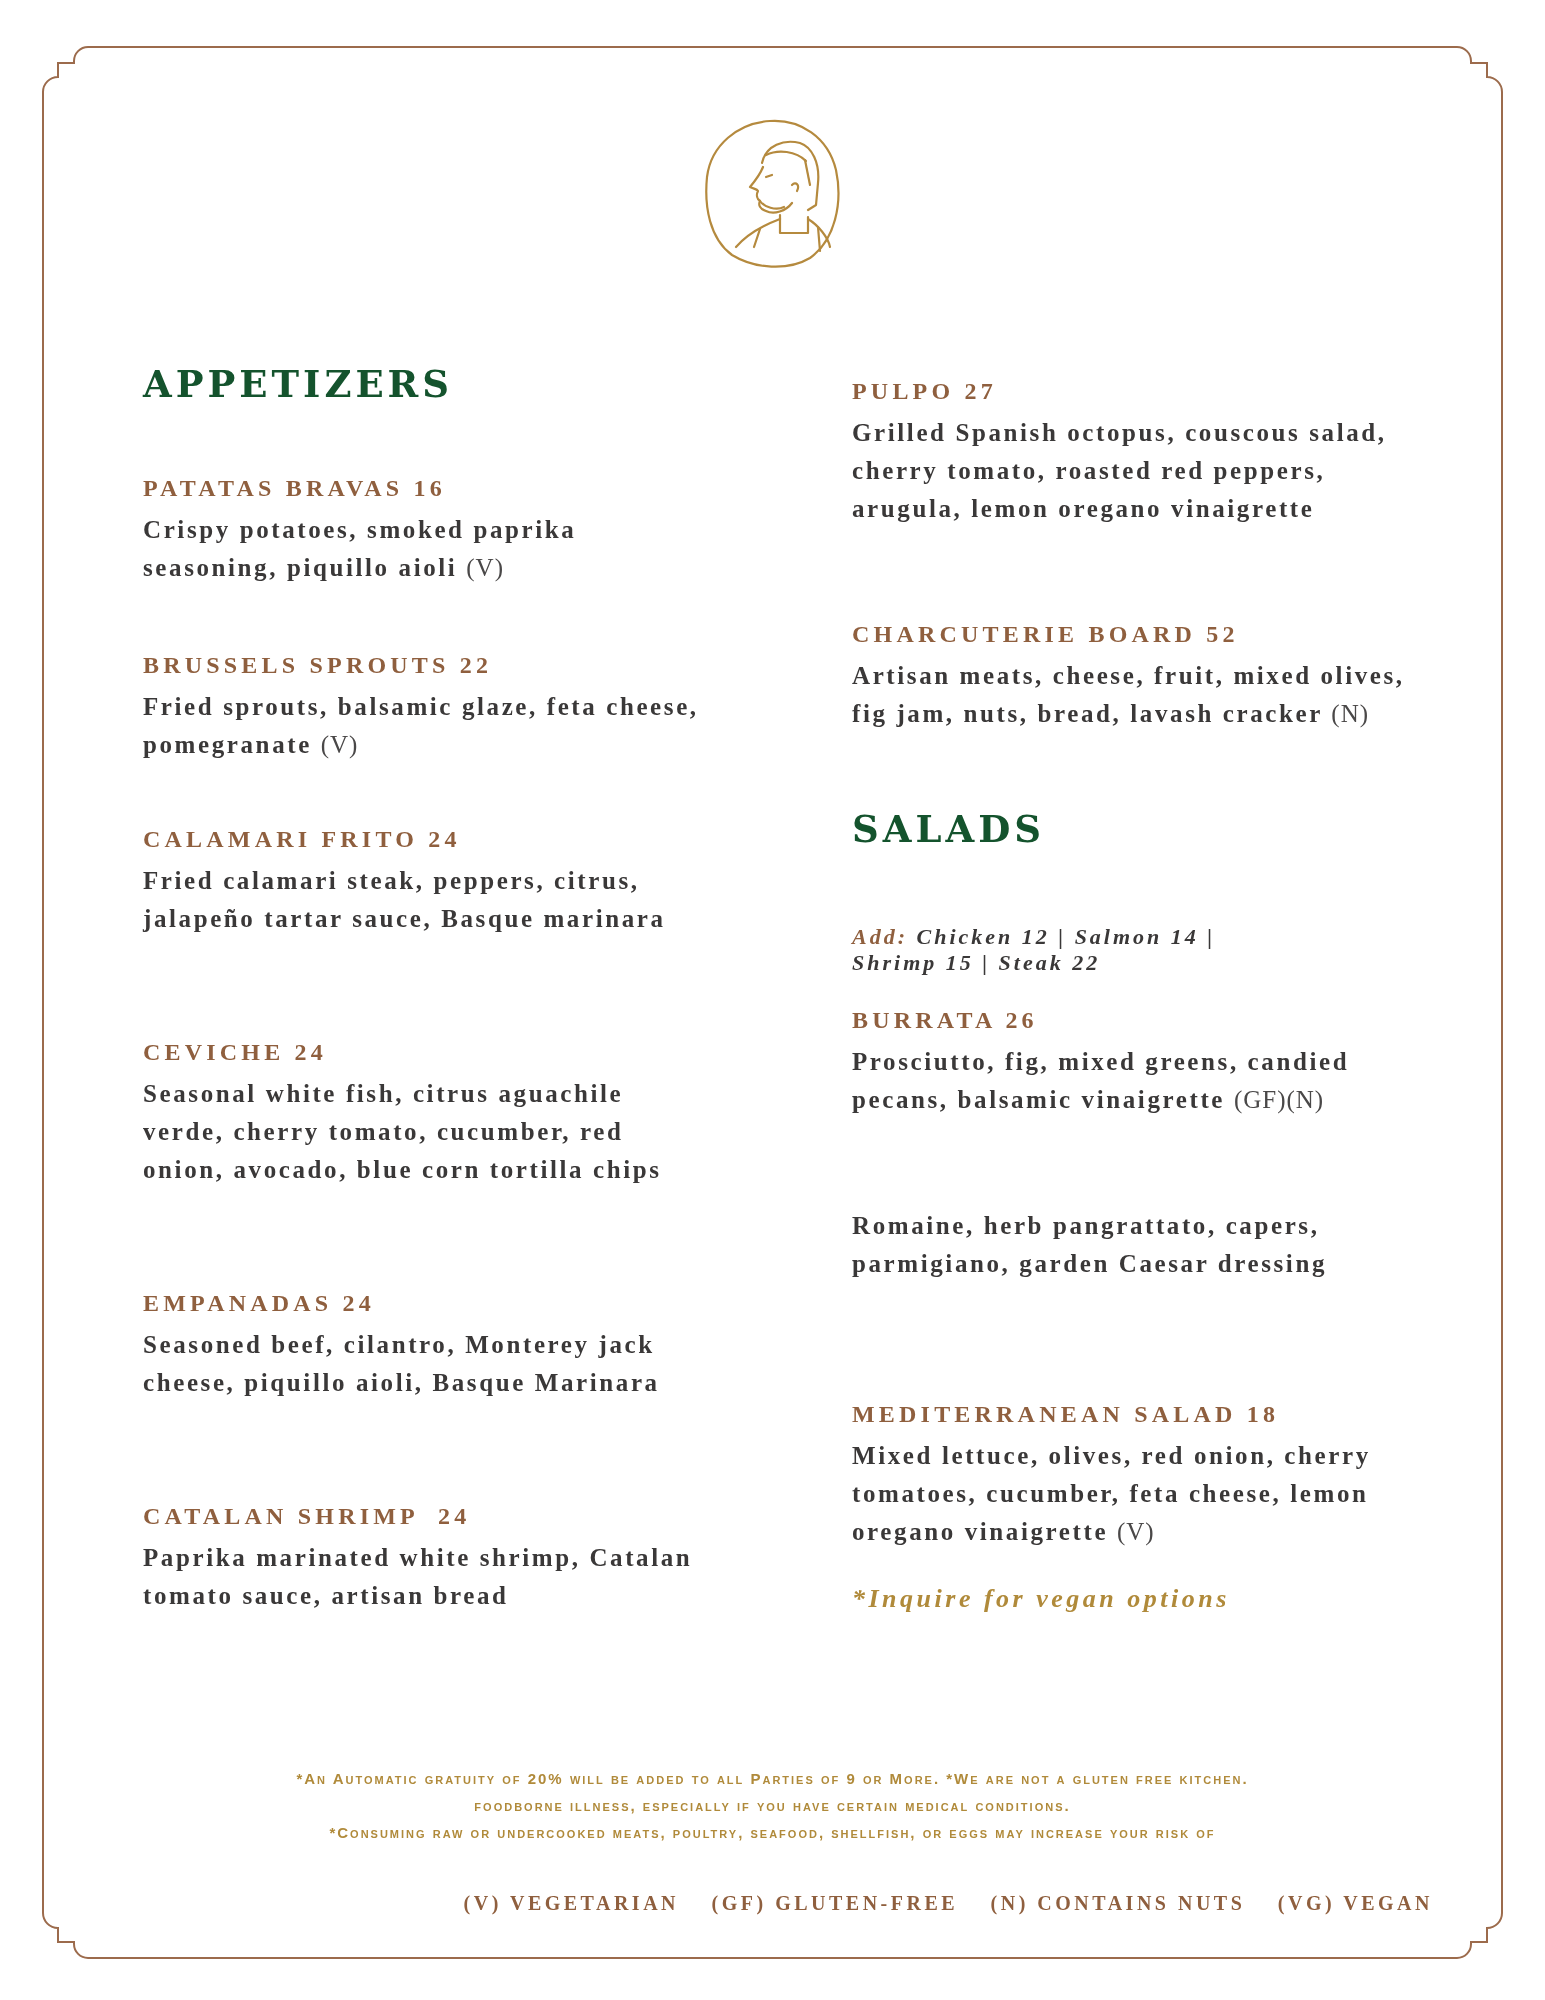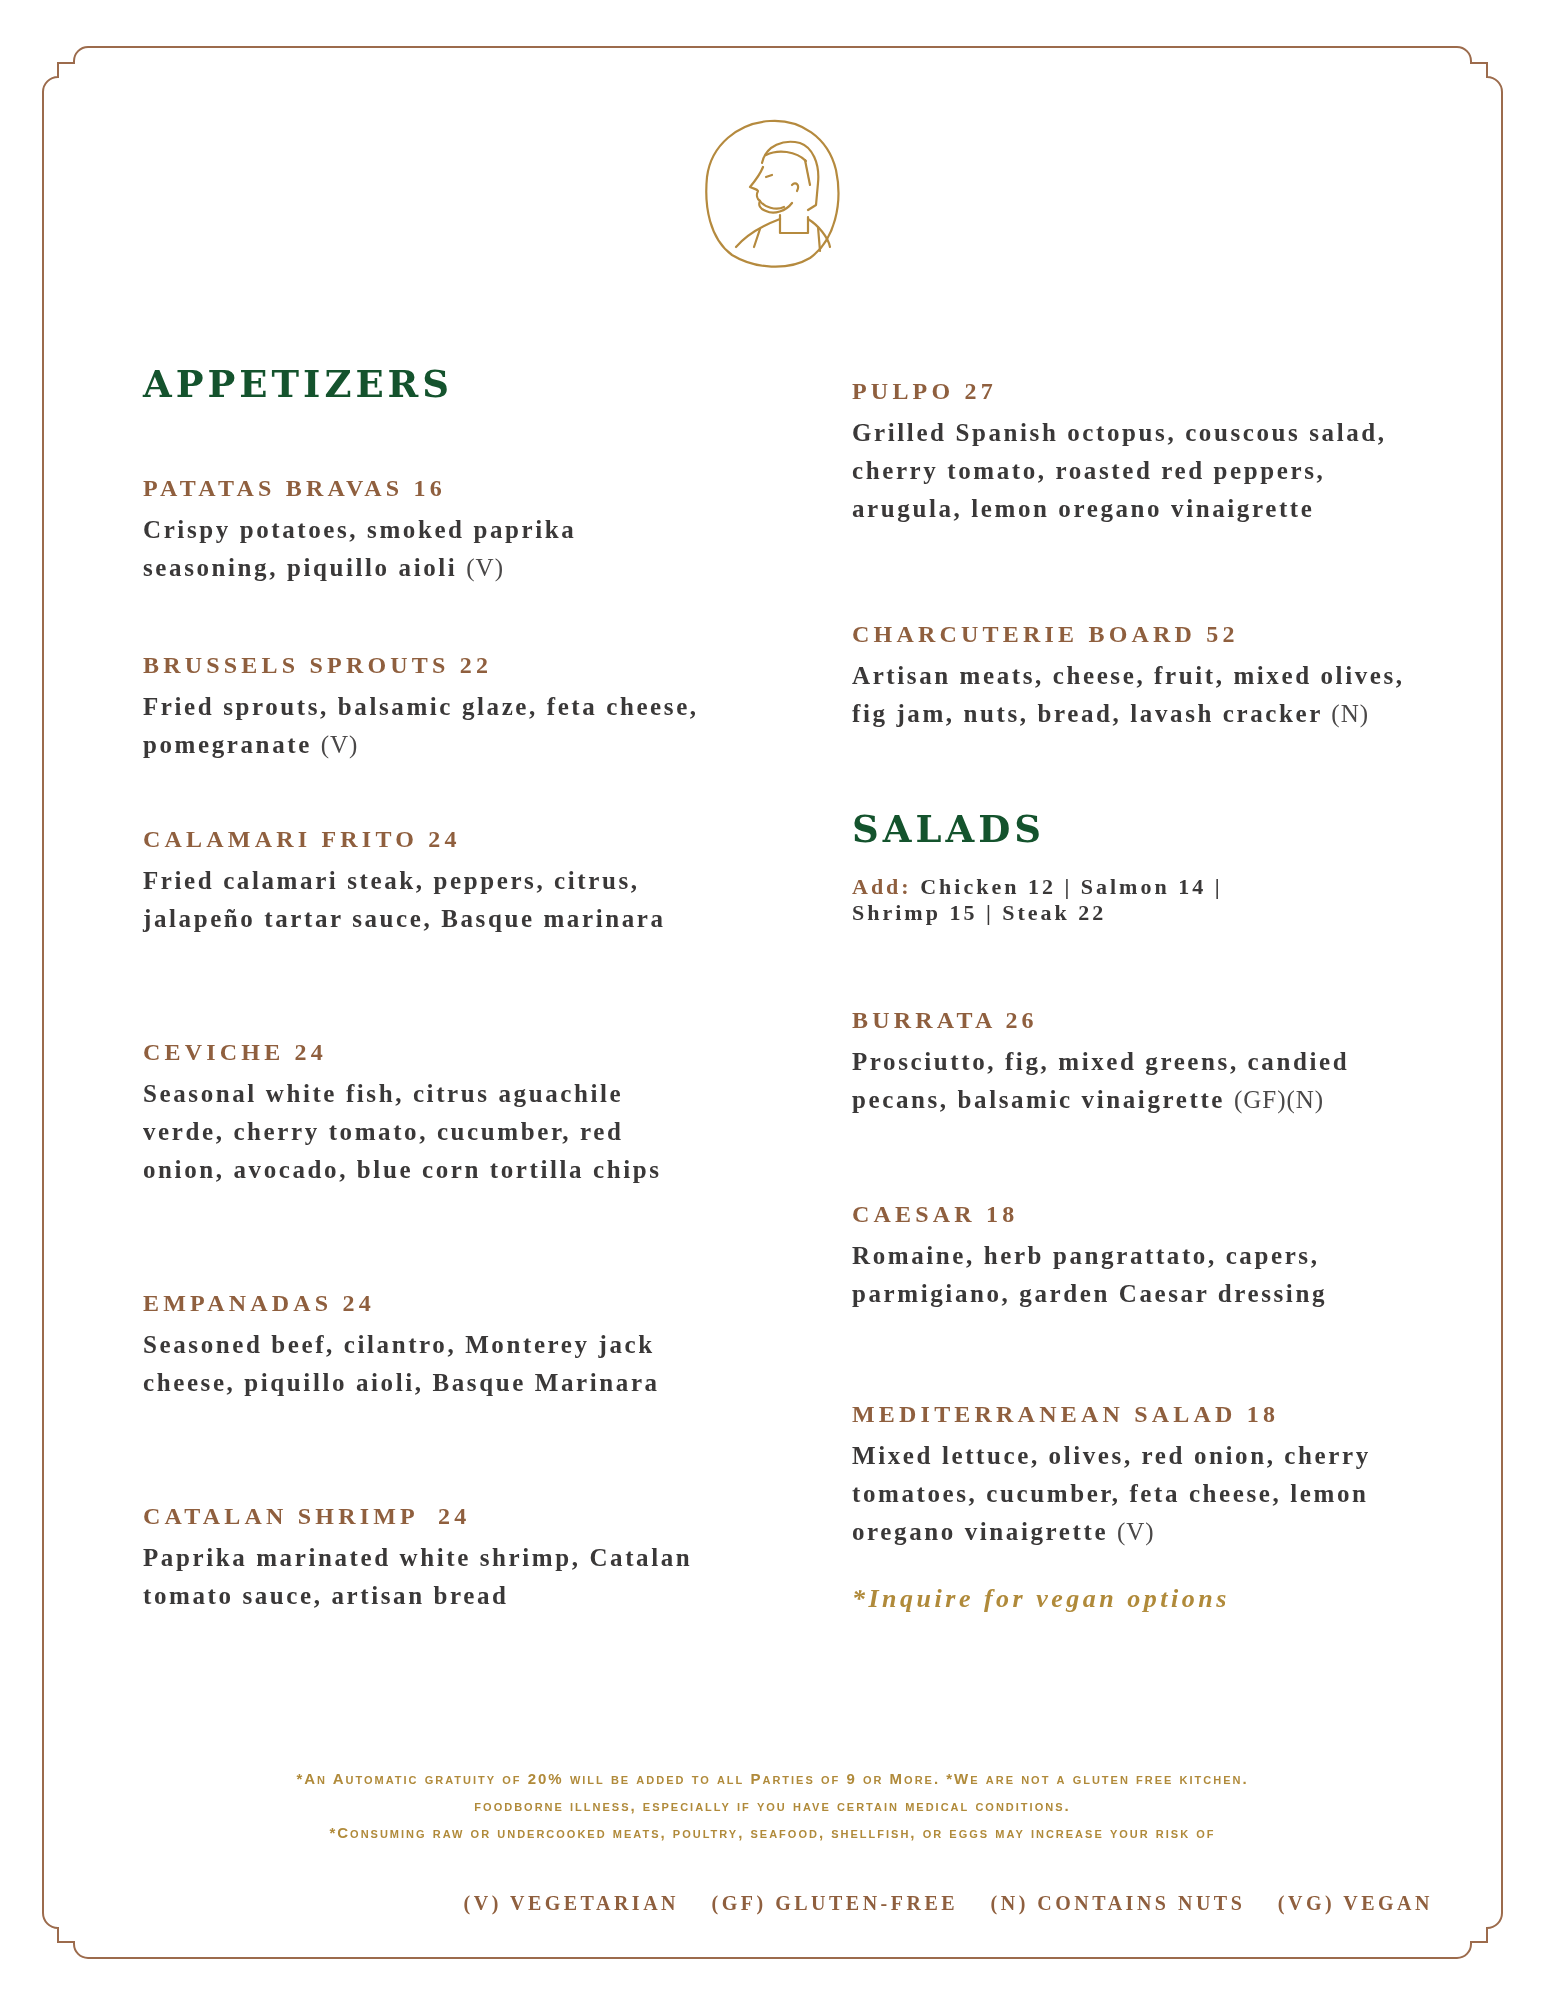--- a/index.html
+++ b/index.html
@@ -116,29 +116,28 @@
     <p class="item-desc"><span>Grilled Spanish octopus, couscous salad, cherry tomato, roasted red peppers, arugula, lemon oregano vinaigrette</span></p>
   </div>
 
   <div class="item" style="top:606px;">
     <p class="item-name">CHARCUTERIE BOARD 52</p>
     <p class="item-desc"><span>Artisan meats, cheese, fruit, mixed olives, fig jam, nuts, bread, lavash cracker</span> <span class="tag">(N)</span></p>
   </div>
 
   <h2 class="section-title" style="top:807px;">SALADS</h2>
 
-  <p class="addons" style="top:874px; width:450px;"><span class="add-label">Add:</span> <span>Chicken 12 | Salmon 14 | Shrimp 15 | Steak 22</span></p>
+  <p class="addons" style="top:924px; width:450px;font-style:italic;"><span class="add-label">Add:</span> <span>Chicken 12 | Salmon 14 | Shrimp 15 | Steak 22</span></p>
 
   <div class="item" style="top:992px;">
     <p class="item-name">BURRATA 26</p>
     <p class="item-desc"><span>Prosciutto, fig, mixed greens, candied pecans, balsamic vinaigrette</span> <span class="tag">(GF)(N)</span></p>
   </div>
 
   <div class="item" style="top:1186px;">
-    <p class="item-name">CAESAR 18</p>
     <p class="item-desc"><span>Romaine, herb pangrattato, capers, parmigiano, garden Caesar dressing</span></p>
   </div>
 
   <div class="item" style="top:1386px;">
     <p class="item-name">MEDITERRANEAN SALAD 18</p>
     <p class="item-desc"><span>Mixed lettuce, olives, red onion, cherry tomatoes, cucumber, feta cheese, lemon oregano vinaigrette</span> <span class="tag">(V)</span></p>
   </div>
 
   <p class="vegan-note" style="top:1584px;">*Inquire for vegan options</p>
 </div>

